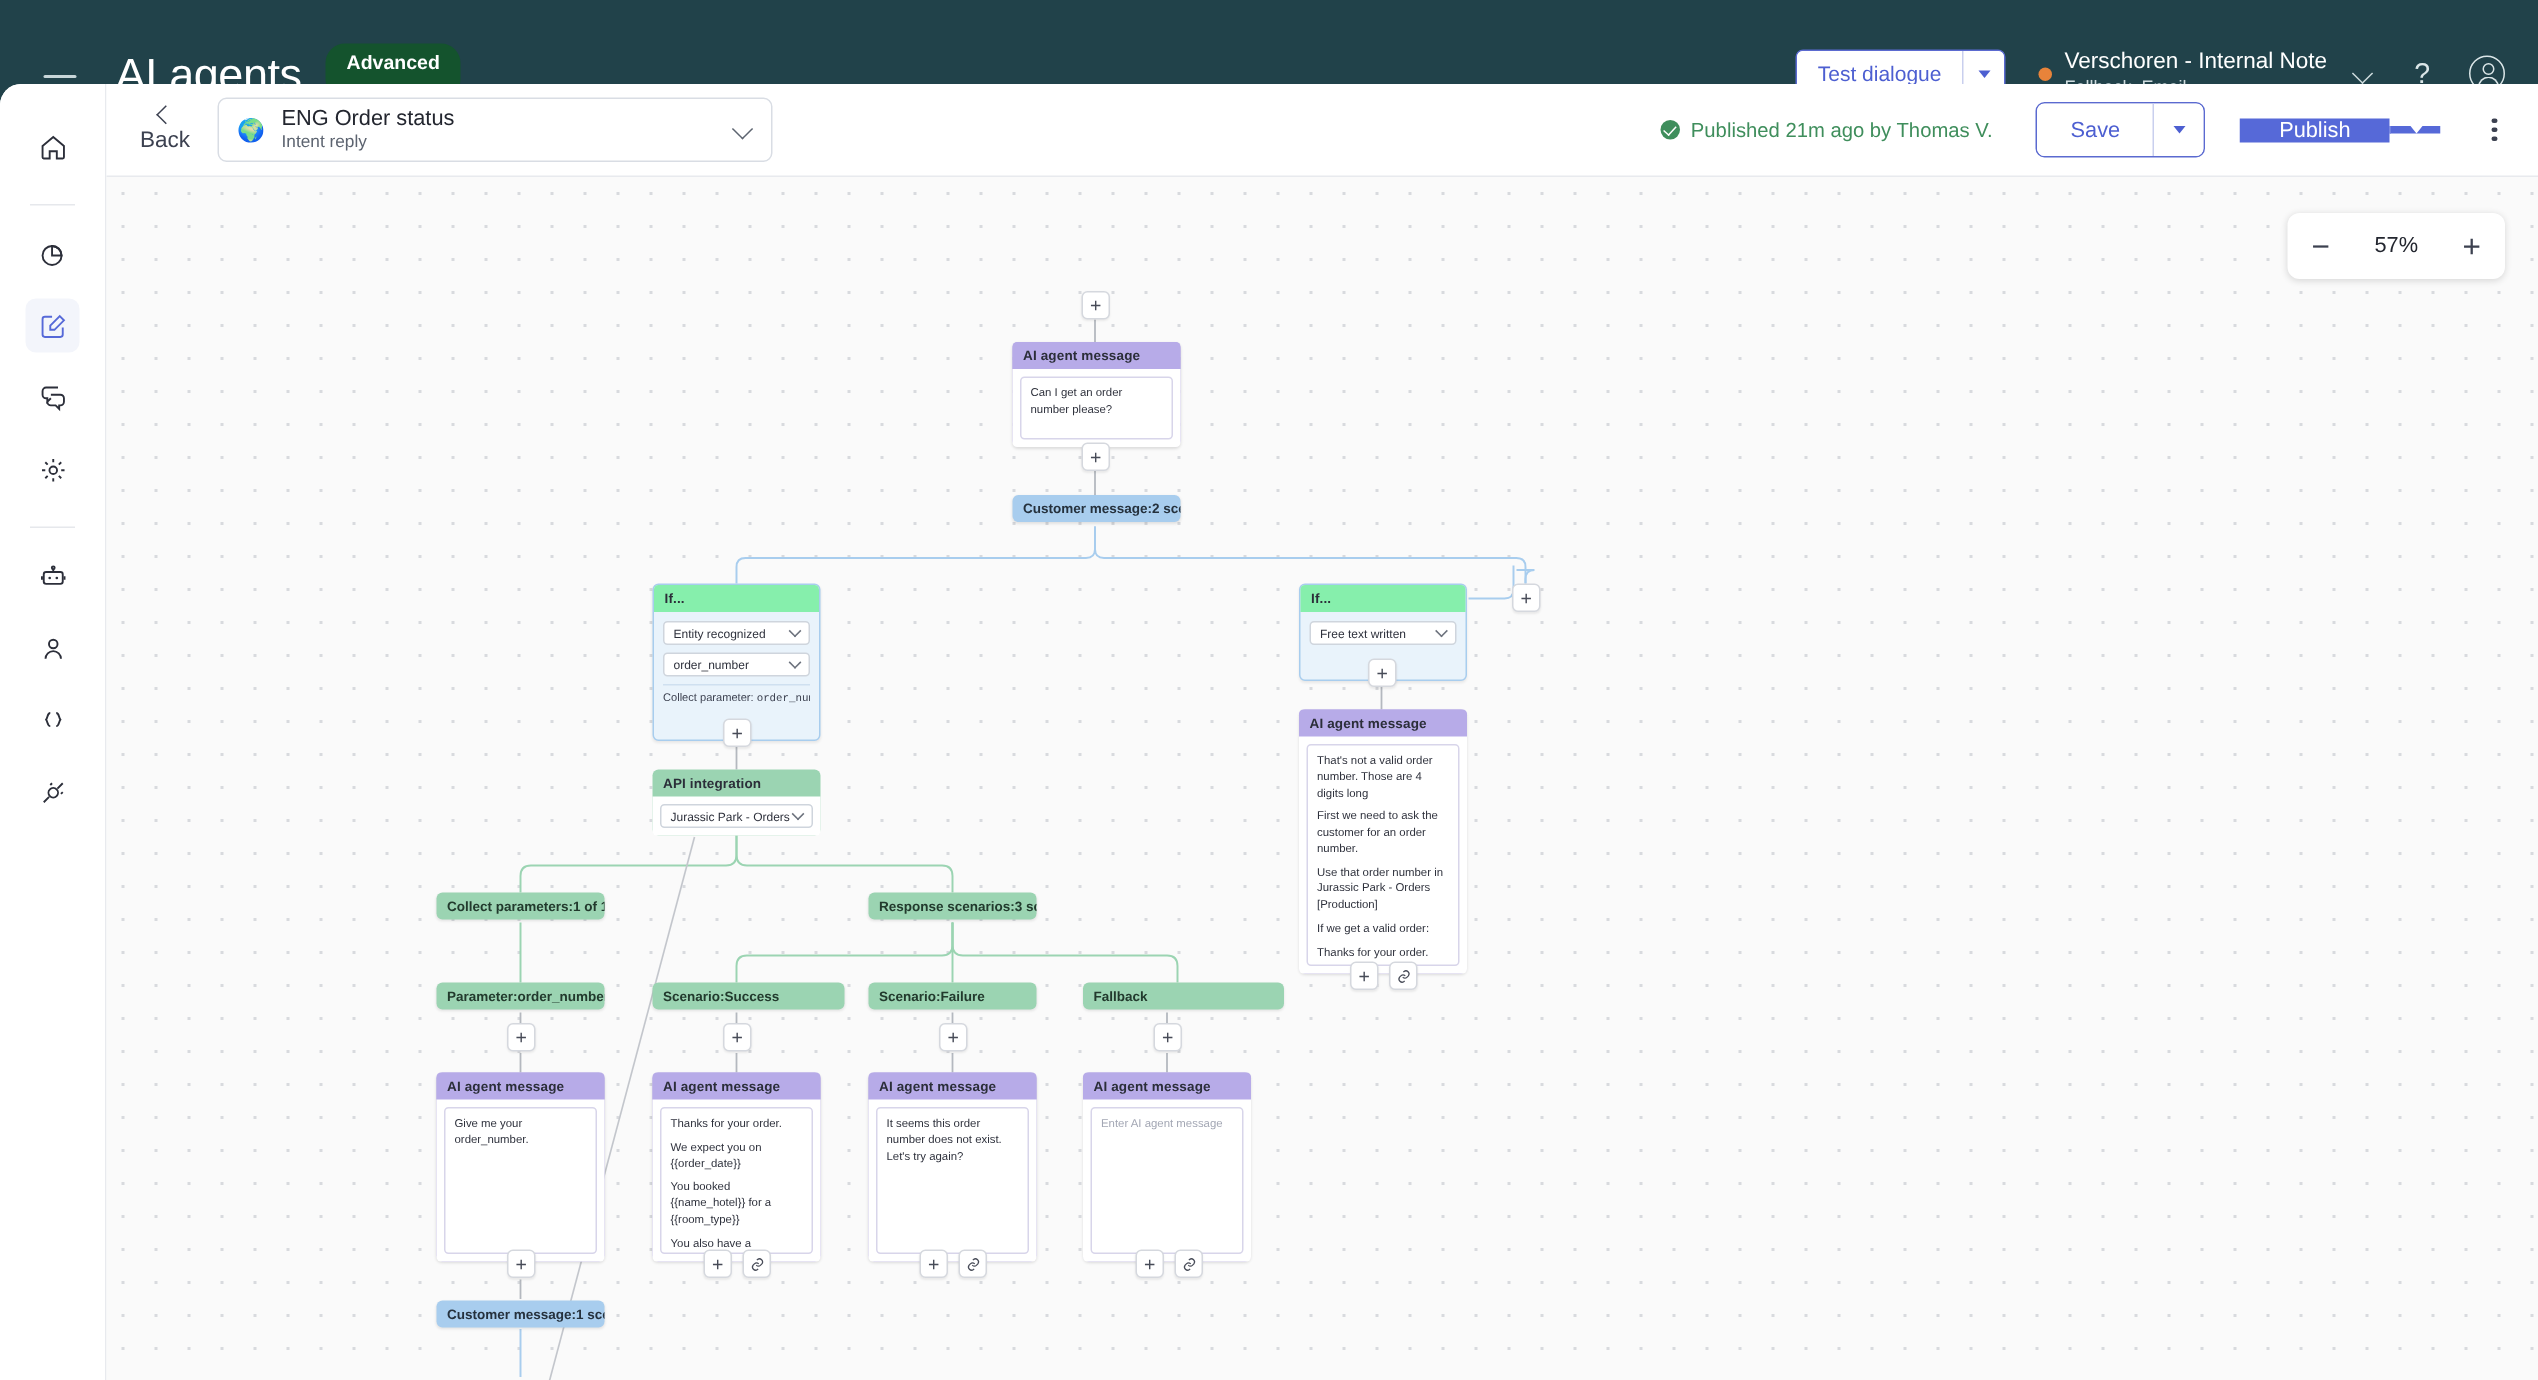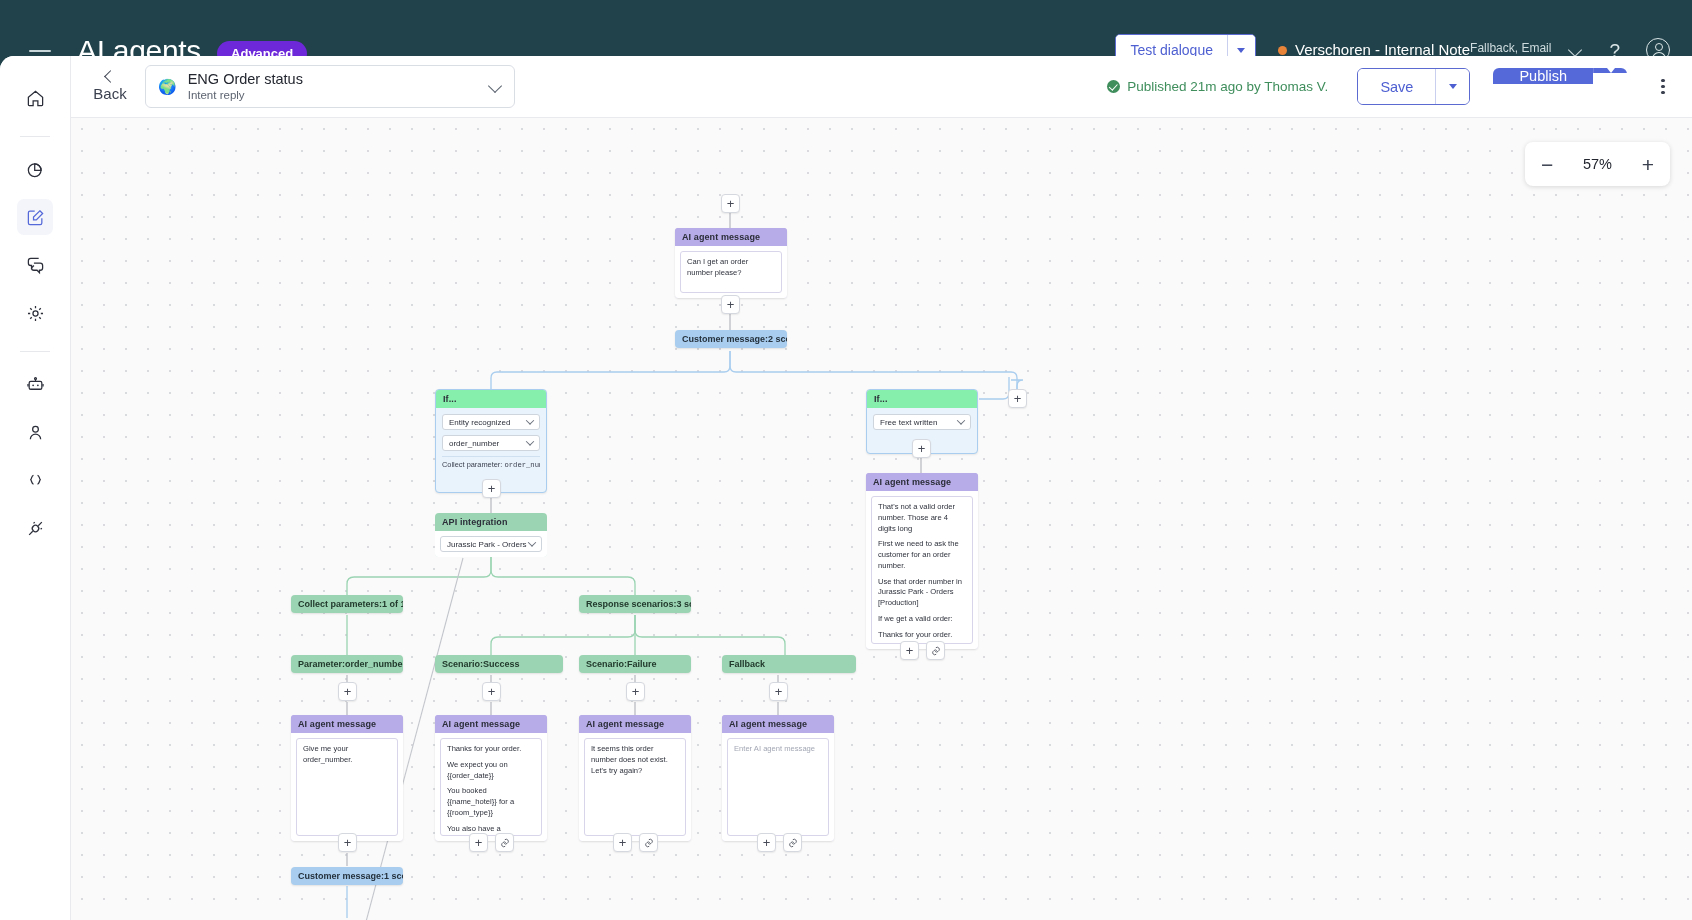--- a/index.html
+++ b/index.html
@@ -23,23 +23,23 @@
     width: 22px; height: 16px; margin-left: 29px; margin-right: 26px;
     display: flex; flex-direction: column; justify-content: space-between;
     cursor: pointer;
   }
   .hamburger span { display: block; height: 1.6px; background: #c8d6d9; border-radius: 1px; }
   .app-title {
     color: #ffffff; font-size: 30px; font-weight: 400; letter-spacing: -0.3px;
     line-height: 1;
   }
   .badge-advanced {
-    margin-left: 16px; background: #6d28d9; color: #ffffff;
+    margin-left: 16px; background: #14532d; color: #ffffff;
     font-size: 13px; font-weight: 700; border-radius: 13px;
-    padding: 6px 14px 6px 14px; line-height: 1;
+    padding: 6px 14px 18px 14px; line-height: 1;
   }
   .topbar-right {
     margin-left: auto; display: flex; align-items: center; padding-right: 22px;
   }
   .test-dialogue-group {
     display: flex; align-items: stretch; background: #ffffff;
     border-radius: 5px; height: 32px; overflow: hidden;
     border: 1px solid #5b6ad0;
   }
   .test-dialogue-btn {
@@ -52,21 +52,21 @@
   }
   .caret-down {
     width: 0; height: 0; border-left: 4.5px solid transparent;
     border-right: 4.5px solid transparent; border-top: 5.5px solid #4d5fd1;
   }
   .account-block { display: flex; align-items: center; margin-left: 22px; }
   .status-dot {
     width: 9px; height: 9px; border-radius: 50%; background: #e8833a;
     margin-right: 8px; flex: none;
   }
-  .account-text { display: flex; line-height: 1.25; }
+  .account-text { display: flex; flex-direction: column; line-height: 1.25; }
   .account-name { color: #ffffff; font-size: 15px; }
   .account-sub { color: #cfdcdf; font-size: 12px; }
   .chev-sm {
     margin-left: 18px; width: 14px; height: 14px; position: relative; cursor: pointer;
   }
   .chev-sm::after {
     content: ""; position: absolute; left: 1px; top: 2px;
     width: 9px; height: 9px; border-right: 1.6px solid #cfdcdf;
     border-bottom: 1.6px solid #cfdcdf; transform: rotate(45deg);
   }
@@ -158,21 +158,21 @@
   }
   .save-btn {
     color: #4d5fd1; font-size: 14.5px; padding: 0 22px; background: #fff;
     display: flex; align-items: center; cursor: pointer;
   }
   .save-caret {
     width: 34px; background: #fff; border-left: 1px solid #c9cfee;
     display: flex; align-items: center; justify-content: center; cursor: pointer;
   }
   .publish-group {
-    margin-left: 12px; display: flex; align-items: flex-start; height: 37px;
+    margin-left: 12px; display: flex; align-items: center; height: 37px;
     border-radius: 6px; overflow: hidden;
   }
   .publish-btn {
     background: #5669d8; color: #fff; font-size: 14.5px; padding: 0 26px;
     display: flex; align-items: center; cursor: pointer;
   }
   .publish-caret {
     width: 34px; background: #5669d8; border-left: 1px solid #7081e0;
     display: flex; align-items: center; justify-content: center; cursor: pointer;
   }

